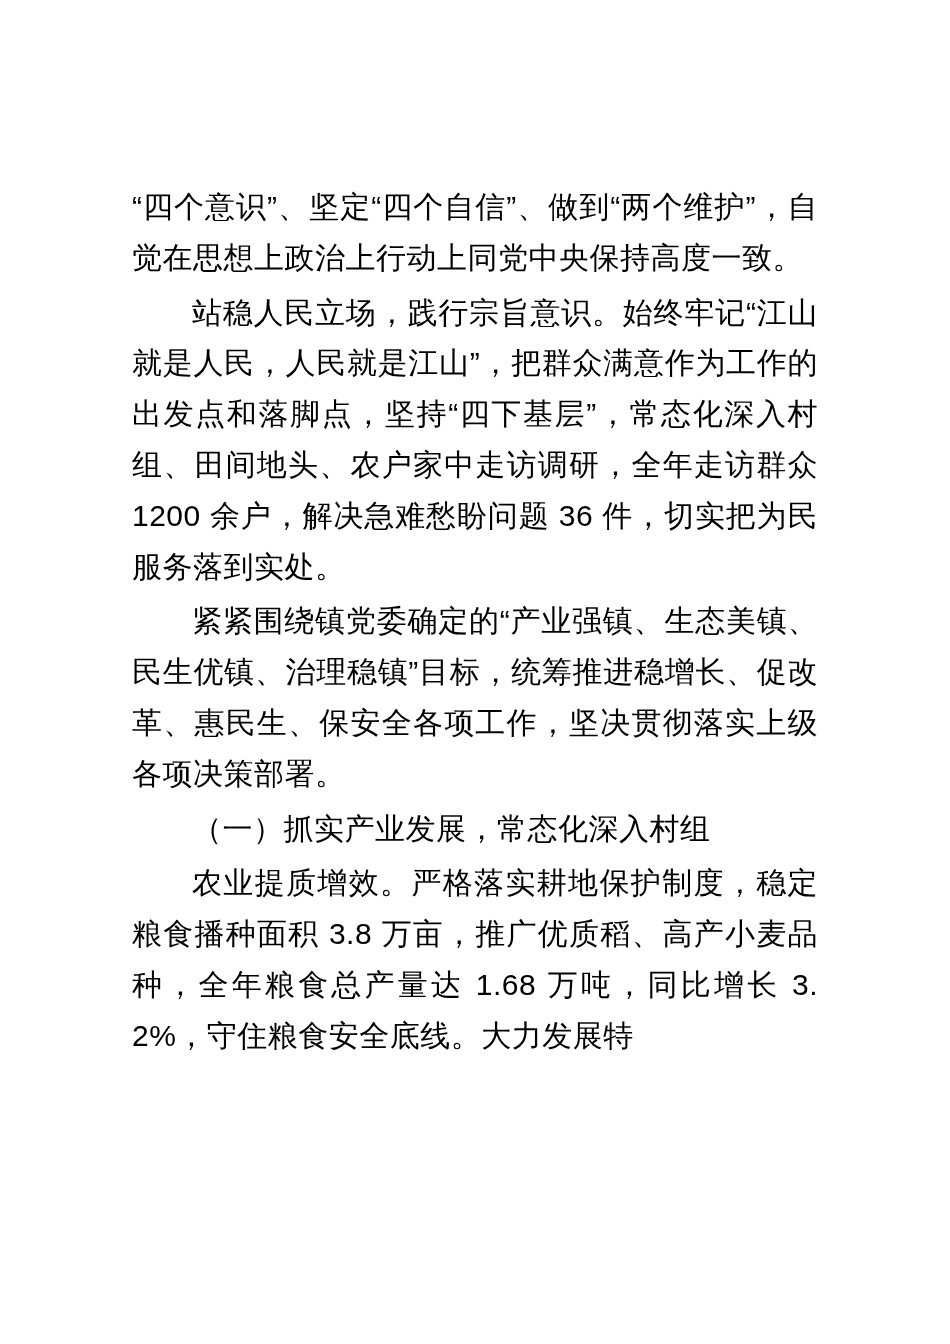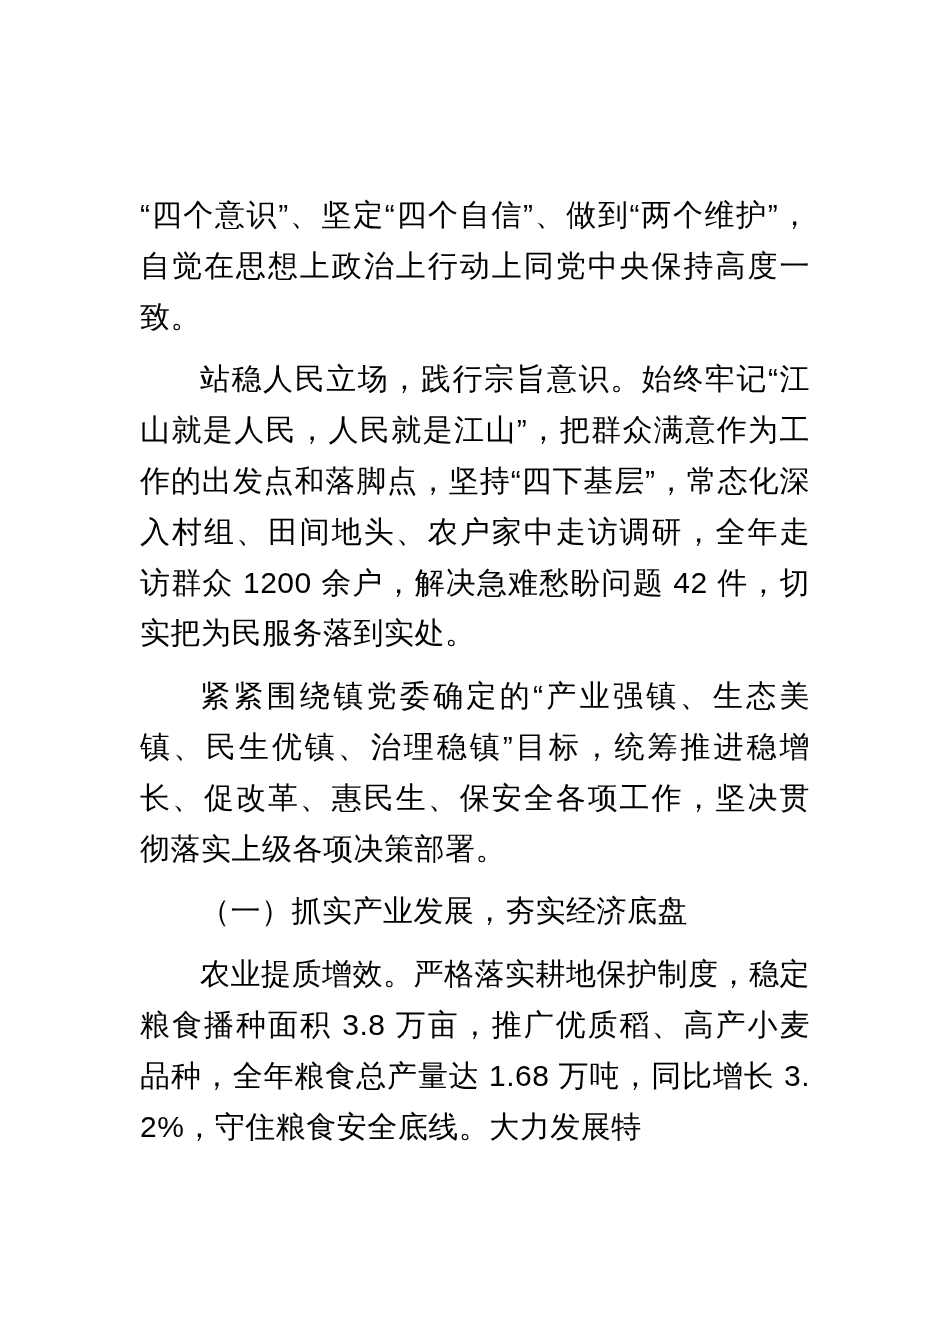--- a/index.html
+++ b/index.html
@@ -15,21 +15,21 @@
     overflow: hidden;
     font-family: "Liberation Sans", "DejaVu Sans", sans-serif;
   }
   .content {
     position: absolute;
     left: 128px;
     top: 178px;
     width: 694px;
   }
   .para {
-    margin: 12px;
+    margin: 4px;
     padding: 0;
     font-size: 30px;
     line-height: 50.8px;
     color: #000000;
     text-align: justify;
     text-align-last: left;
     font-weight: 400;
     letter-spacing: 0.5px;
     word-break: break-all;
   }
@@ -41,18 +41,18 @@
     font-weight: 400; 
   }
 </style>
 </head>
 <body>
 
 <div class="page">
   <div class="content">
 
   <p class="para body">“四个意识”、坚定“四个自信”、做到“两个维护”，自觉在思想上政治上行动上同党中央保持高度一致。</p>
-      <p class="para body indent">站稳人民立场，践行宗旨意识。始终牢记“江山就是人民，人民就是江山”，把群众满意作为工作的出发点和落脚点，坚持“四下基层”，常态化深入村组、田间地头、农户家中走访调研，全年走访群众 1200 余户，解决急难愁盼问题 42 件，切实把为民服务落到实处。</p>
+      <p class="para body indent">站稳人民立场，践行宗旨意识。始终牢记“江山就是人民，人民就是江山”，把群众满意作为工作的出发点和落脚点，坚持“四下基层”，常态化深入村组、田间地头、农户家中走访调研，全年走访群众 1200 余户，解决急难愁盼问题 36 件，切实把为民服务落到实处。</p>
       <p class="para body indent">紧紧围绕镇党委确定的“产业强镇、生态美镇、民生优镇、治理稳镇”目标，统筹推进稳增长、促改革、惠民生、保安全各项工作，坚决贯彻落实上级各项决策部署。</p>
-      <p class="para subheading indent">（一）抓实产业发展，夯实经济底盘</p>
+      <p class="para subheading indent">（一）抓实产业发展，常态化深入村组</p>
       <p class="para body indent">农业提质增效。严格落实耕地保护制度，稳定粮食播种面积 3.8 万亩，推广优质稻、高产小麦品种，全年粮食总产量达 1.68 万吨，同比增长 3.2%，守住粮食安全底线。大力发展特</p>
     </div>
 </div>
 
 </body></html>

